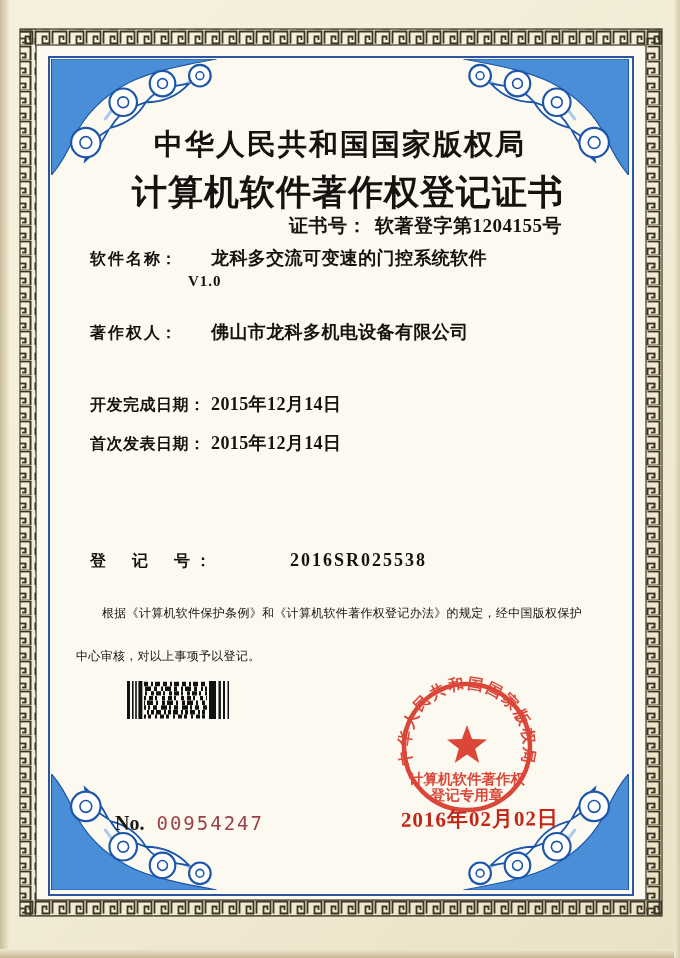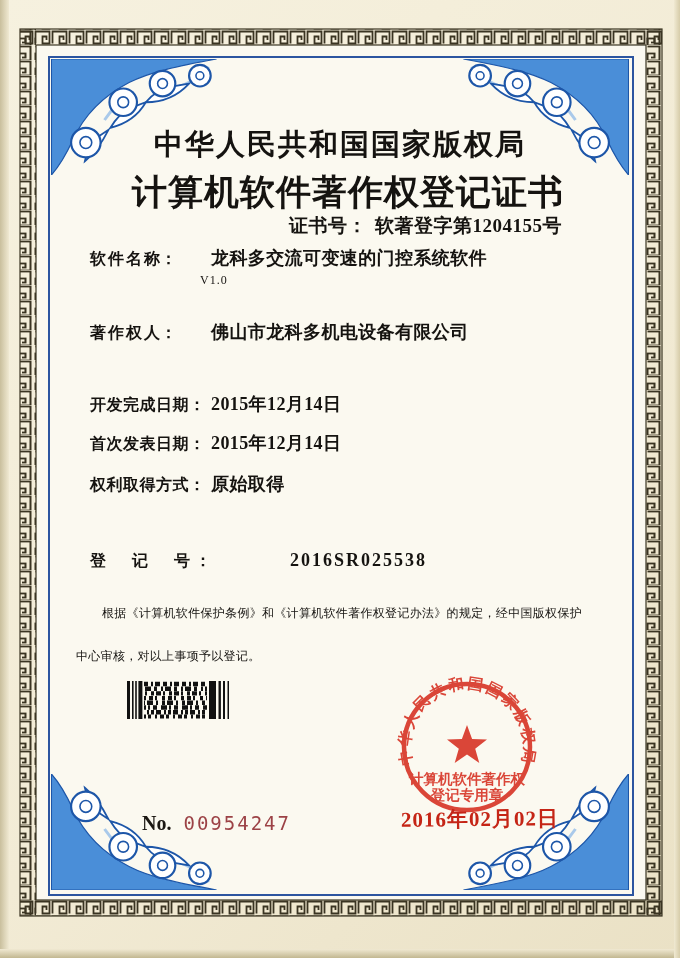--- a/index.html
+++ b/index.html
@@ -38,21 +38,21 @@
   .cert-no{
     position:absolute;right:118px;top:213px;
     font-size:19px;font-weight:bold;letter-spacing:.5px;white-space:nowrap;
   }
   .cert-no .cn-label{margin-right:8px;}
 
   .row{position:absolute;left:90px;white-space:nowrap;}
   .row .lbl{display:inline-block;width:121px;font-size:16px;font-weight:bold;word-spacing:-3px;letter-spacing:.5px;vertical-align:baseline;}
   .row .val{font-size:18px;font-weight:bold;letter-spacing:.4px;}
   .row.r0{top:246px}
-  .rowv2{position:absolute;left:200px;top:273px;font-size:12px;font-weight:normal;letter-spacing:1px;}
+  .rowv2{position:absolute;left:188px;top:273px;font-size:15px;font-weight:bold;letter-spacing:1px;}
   .row.r1{top:320px}
   .row.r2{top:392px}
   .row.r3{top:431px}
   .row.r4{top:472px}
   .row.r5{top:512px}
   .row.r6{top:550px}
   .row.r6 .lbl{width:200px;letter-spacing:5px;word-spacing:0;}
   .row.r6 .val{letter-spacing:2px;}
 
   .statement{
@@ -63,21 +63,21 @@
 
   .barcode{position:absolute;left:127px;top:681px;width:104px;height:38px;}
 
   .seal{position:absolute;left:392px;top:672px;width:150px;height:150px;opacity:.93;}
   .seal-date{
     position:absolute;left:401px;top:805px;
     font-size:21px;font-weight:bold;color:#c52516;letter-spacing:1px;
     transform:rotate(-.6deg);white-space:nowrap;
   }
 
-  .serial{position:absolute;left:115px;top:812px;font-size:20px;white-space:nowrap;margin-left:27px;}
+  .serial{position:absolute;left:115px;top:812px;font-size:20px;white-space:nowrap;}
   .serial .no-label{font-weight:bold;color:#1b1712;margin-right:12px;}
   .serial .no-value{font-family:"DejaVu Sans Mono","Liberation Mono",monospace;font-size:19px;color:#9c4246;letter-spacing:2px;}
 </style>
 </head>
 <body>
 
 <div class="photo">
 
   <div class="edge edge-left"></div>
   <div class="edge edge-bottom"></div>
@@ -151,23 +151,20 @@
   </div>
 
   <div class="row r2">
     <span class="lbl">开发完成日期：</span><span class="val">2015年12月14日</span>
   </div>
 
   <div class="row r3">
     <span class="lbl">首次发表日期：</span><span class="val">2015年12月14日</span>
   </div>
 
-  <div class="row r4">
-    <span class="lbl">权利取得方式：</span><span class="val">原始取得</span>
-  </div>
 
 
   <div class="row r6">
     <span class="lbl">登　记　号：</span><span class="val">2016SR025538</span>
   </div>
 
   <div class="statement">根据《计算机软件保护条例》和《计算机软件著作权登记办法》的规定，经中国版权保护中心审核，对以上事项予以登记。</div>
 
   <svg class="barcode" viewBox="0 0 104 38" xmlns="http://www.w3.org/2000/svg">
     <rect x="0" y="0" width="3" height="38" fill="#111"></rect>

